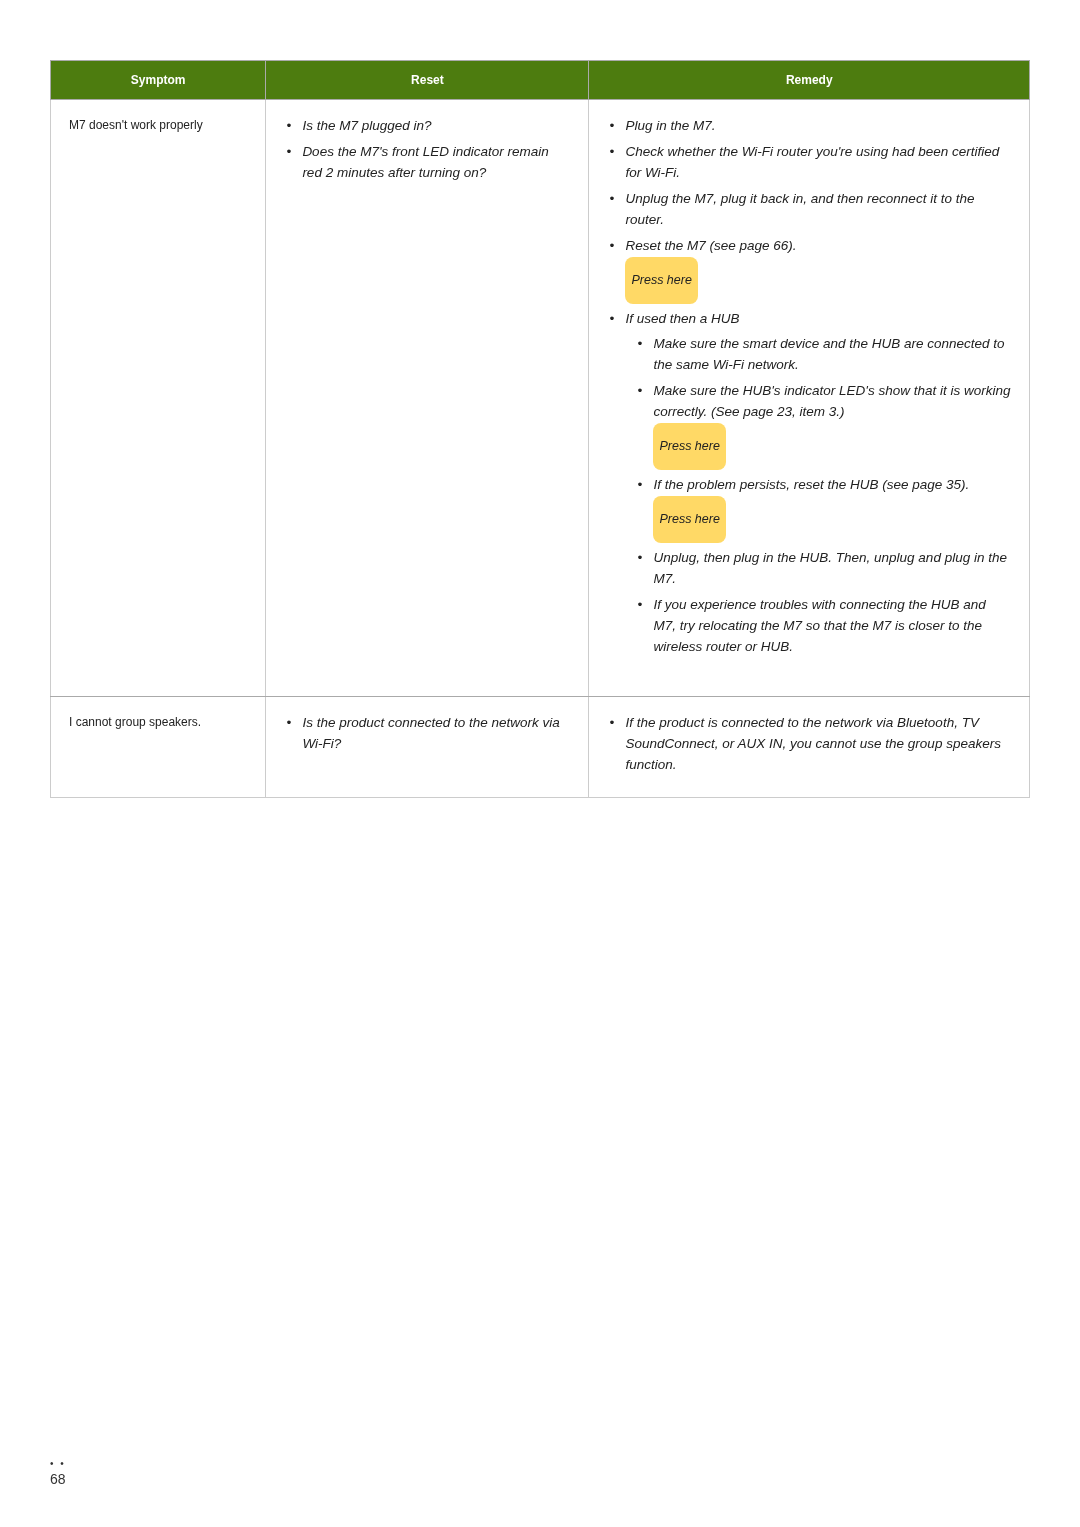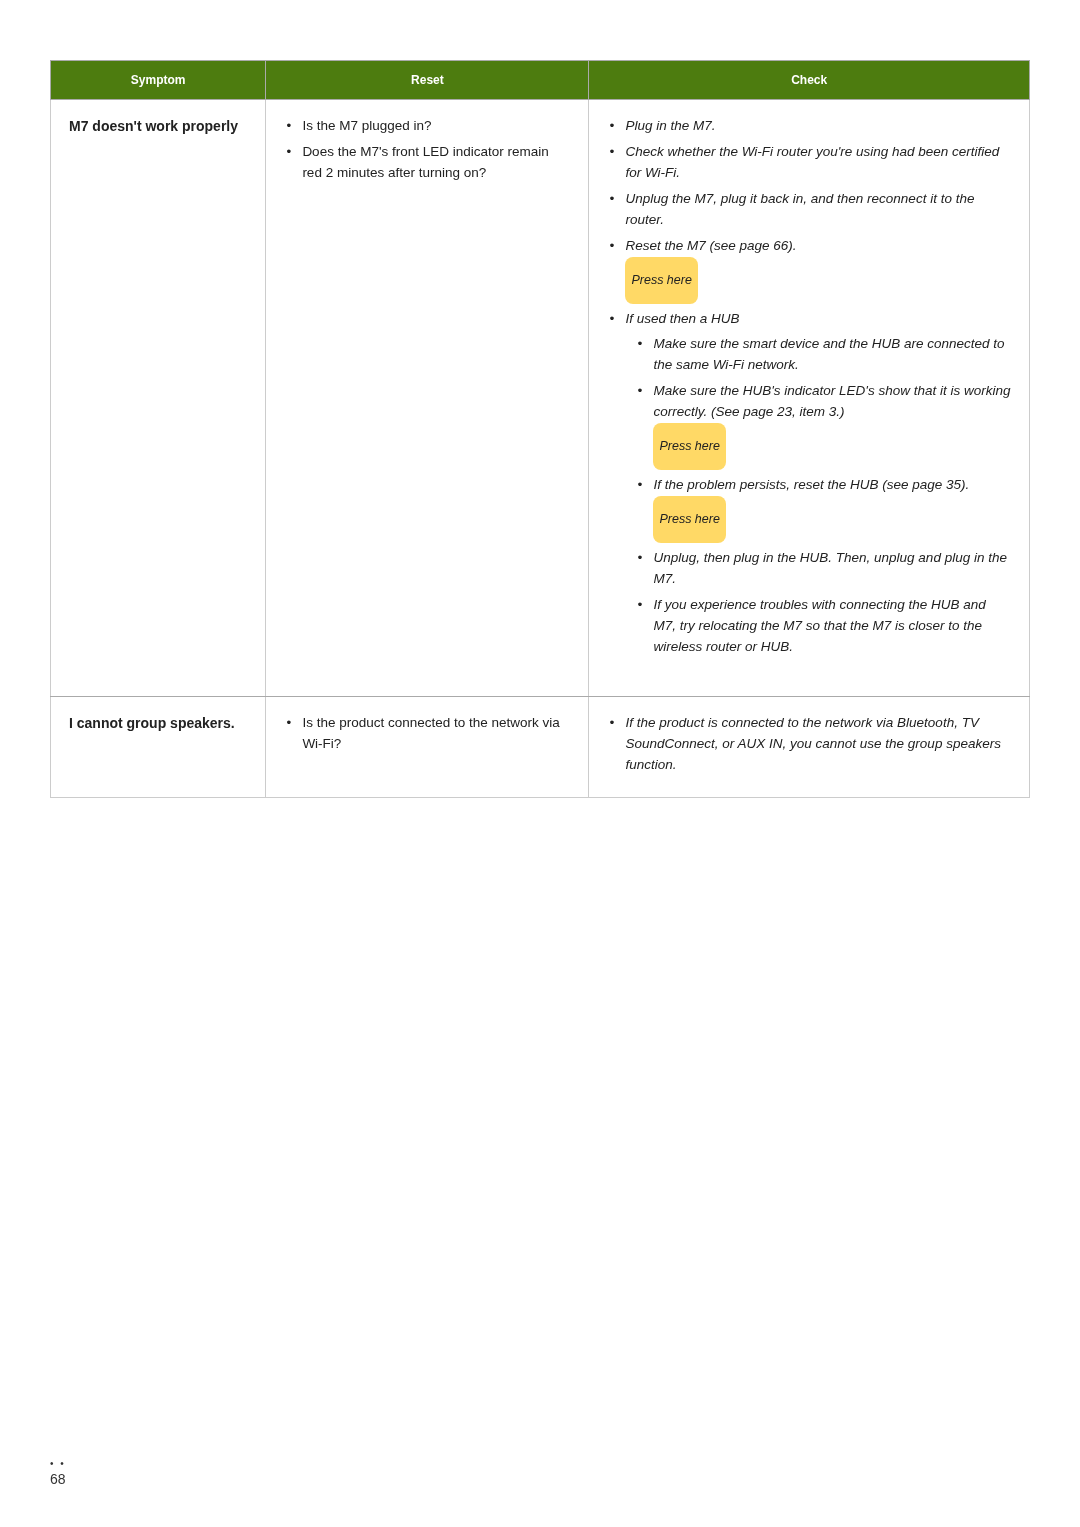--- a/index.html
+++ b/index.html
@@ -36,26 +36,27 @@
       font-size: 13.5px;
       line-height: 1.55;
     }
 
     tbody tr:not(:last-child) td {
       border-bottom: 1.5px solid #aaa;
     }
 
     .symptom-col {
       width: 22%;
-      font-weight: bold;
-      font-size: 14px;
+      font-weight: normal;
+      font-size: 12px;
     }
 
     .check-col {
       width: 33%;
+      font-style: italic;
     }
 
     .remedy-col {
       width: 45%;
       font-style: italic;
     }
 
     ul.bullet-list {
       list-style: none;
       padding: 0;
@@ -121,21 +122,21 @@
     }
   </style>
 </head>
 <body>
 
 <table>
   <thead>
     <tr>
       <th>Symptom</th>
       <th>Reset</th>
-      <th>Check</th>
+      <th>Remedy</th>
     </tr>
   </thead>
   <tbody>
 
     <tr>
       <td class="symptom-col">
         <span>M7 doesn't work properly</span>
       </td>
       <td class="check-col">
         <ul class="bullet-list">

